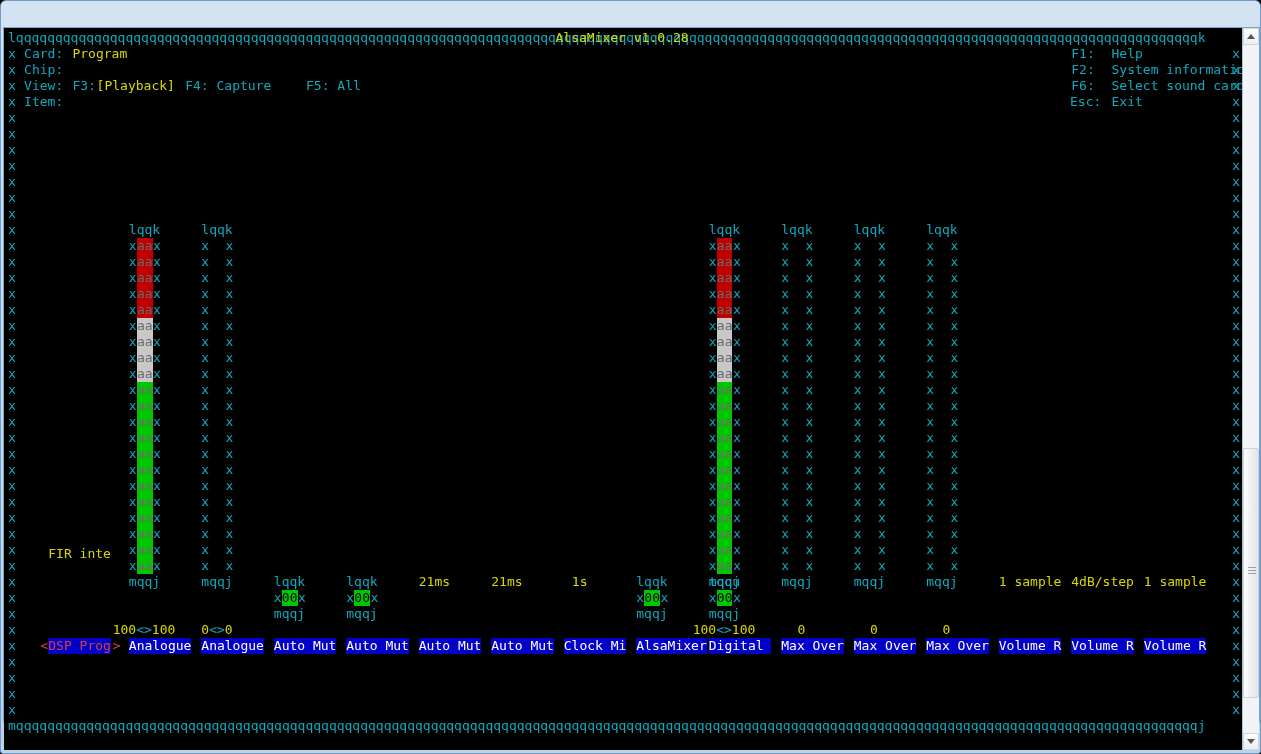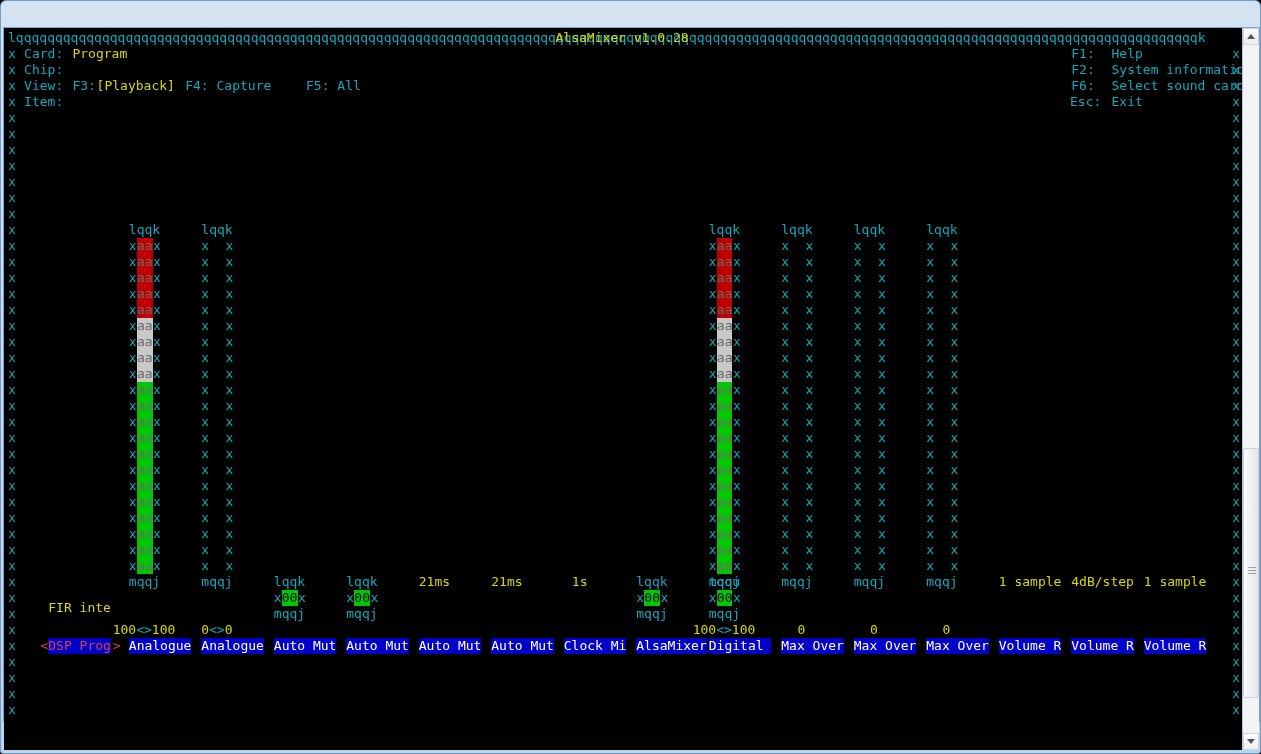--- a/index.html
+++ b/index.html
@@ -96,20 +96,21 @@
 </style>
 </head>
 <body>
 
 <div id="window">
 
 
   <div id="term-frame">
     <div id="screen">
         <span class="cell cy" style="left: 4px; top: 2px;">lqqqqqqqqqqqqqqqqqqqqqqqqqqqqqqqqqqqqqqqqqqqqqqqqqqqqqqqqqqqqqqqqqqqqqqqqqqqqqqqqqqqqqqqqqqqqqqqqqqqqqqqqqqqqqqqqqqqqqqqqqqqqqqqqqqqqqqqqqqqqqqqqqqqqqqqk</span>
+        <span class="cell cy" style="left: 4px; top: 690px;">mqqqqqqqqqqqqqqqqqqqqqqqqqqqqqqqqqqqqqqqqqqqqqqqqqqqqqqqqqqqqqqqqqqqqqqqqqqqqqqqqqqqqqqqqqqqqqqqqqqqqqqqqqqqqqqqqqqqqqqqqqqqqqqqqqqqqqqqqqqqqqqqqqqqqqqqj</span>
         <span class="cell cy" style="left: 4px; top: 18px;">x</span>
         <span class="cell cy" style="left: 1228.36px; top: 18px;">x</span>
         <span class="cell cy" style="left: 4px; top: 34px;">x</span>
         <span class="cell cy" style="left: 1228.36px; top: 34px;">x</span>
         <span class="cell cy" style="left: 4px; top: 50px;">x</span>
         <span class="cell cy" style="left: 1228.36px; top: 50px;">x</span>
         <span class="cell cy" style="left: 4px; top: 66px;">x</span>
         <span class="cell cy" style="left: 1228.36px; top: 66px;">x</span>
         <span class="cell cy" style="left: 4px; top: 82px;">x</span>
         <span class="cell cy" style="left: 1228.36px; top: 82px;">x</span>
@@ -198,21 +199,21 @@
         <span class="cell cy" style="left: 302.035px; top: 50px;">F5: All</span>
         <span class="cell cy" style="left: 20.11px; top: 66px;">Item:</span>
         <span class="cell cy" style="left: 1067.26px; top: 18px;">F1:</span>
         <span class="cell cy" style="left: 1107.53px; top: 18px;">Help</span>
         <span class="cell cy" style="left: 1067.26px; top: 34px;">F2:</span>
         <span class="cell cy" style="left: 1107.53px; top: 34px;">System information</span>
         <span class="cell cy" style="left: 1067.26px; top: 50px;">F6:</span>
         <span class="cell cy" style="left: 1107.53px; top: 50px;">Select sound card</span>
         <span class="cell cy" style="left: 1066px; top: 66px;">Esc:</span>
         <span class="cell cy" style="left: 1107.53px; top: 66px;">Exit</span>
-        <span class="cell ye" style="left: 44.275px; top: 572px;">FIR inte</span>
+        <span class="cell ye" style="left: 44.275px; top: 518px;">FIR inte</span>
         <span class="cell red-br" style="left: 36.22px; top: 610px;">&lt;</span>
         <span class="cell sel-item" style="left: 44.275px; top: 610px;">DSP Prog</span>
         <span class="cell red-br" style="left: 108.715px; top: 610px;">&gt;</span>
         <span class="cell cy" style="left: 124.825px; top: 194px;">lqqk</span>
         <span class="cell cy" style="left: 124.825px; top: 210px;">x</span>
         <span class="cell cy" style="left: 148.99px; top: 210px;">x</span>
         <span class="cell dim-a bg-red" style="left: 132.88px; top: 210px;">aa</span>
         <span class="cell cy" style="left: 124.825px; top: 226px;">x</span>
         <span class="cell cy" style="left: 148.99px; top: 226px;">x</span>
         <span class="cell dim-a bg-red" style="left: 132.88px; top: 226px;">aa</span>

